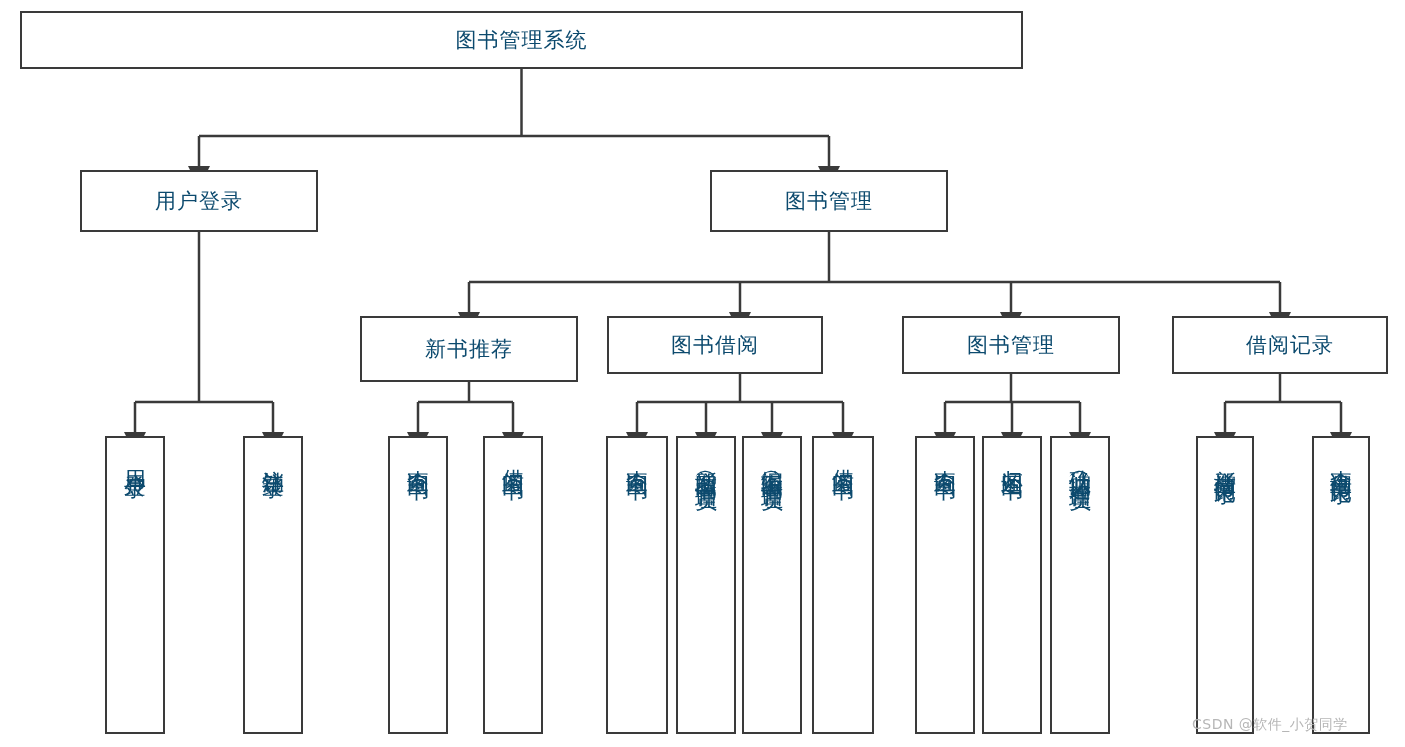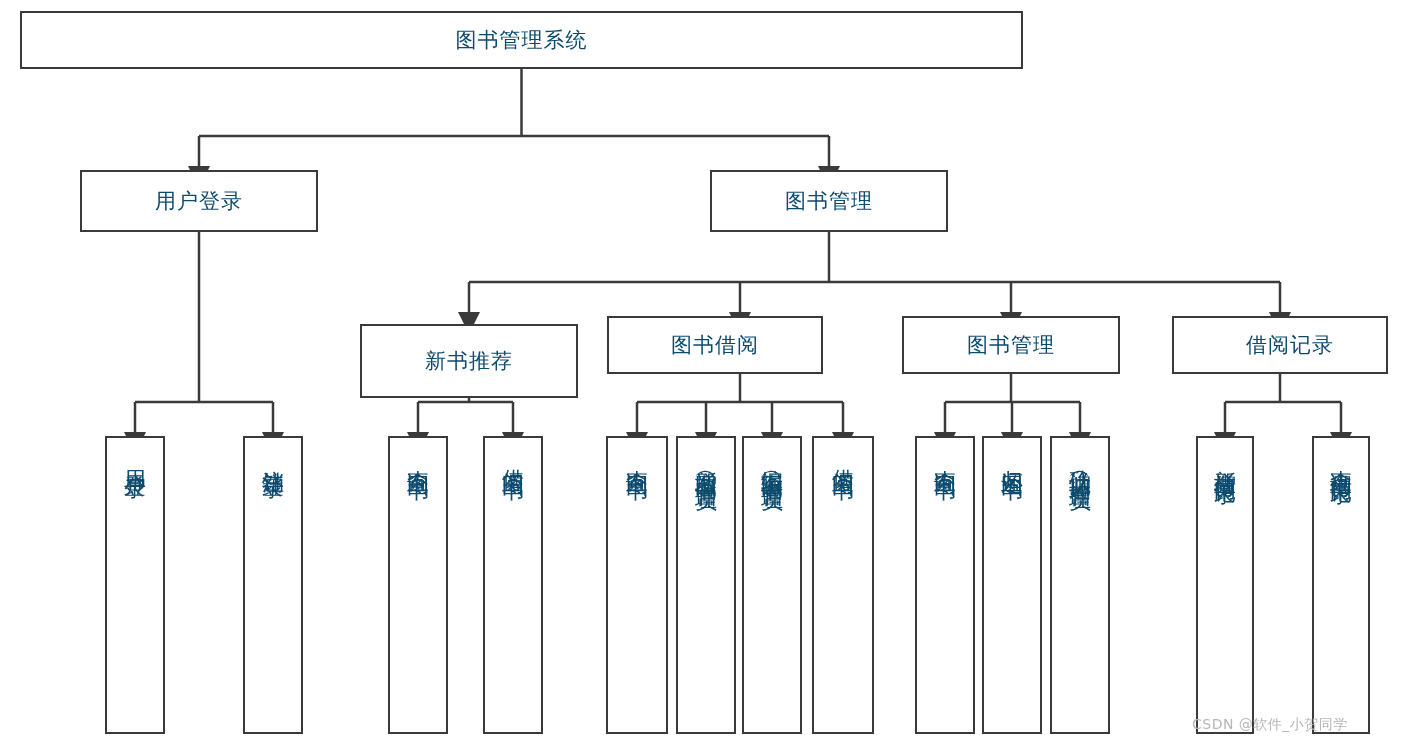--- a/index.html
+++ b/index.html
@@ -112,21 +112,21 @@
   <div id="node-layer">
       <div class="node" style="left: 20px; top: 11px; width: 1003px; height: 58px;">
         <span class="label">图书管理系统</span>
       </div>
       <div class="node" style="left: 80px; top: 170px; width: 238px; height: 62px;">
         <span class="label">用户登录</span>
       </div>
       <div class="node" style="left: 710px; top: 170px; width: 238px; height: 62px;">
         <span class="label">图书管理</span>
       </div>
-      <div class="node" style="left: 360px; top: 316px; width: 218px; height: 74px; margin-top: 8px;">
+      <div class="node" style="left: 360px; top: 316px; width: 218px; height: 66px;">
         <span class="label">新书推荐</span>
       </div>
       <div class="node" style="left: 607px; top: 316px; width: 216px; height: 58px;">
         <span class="label">图书借阅</span>
       </div>
       <div class="node" style="left: 902px; top: 316px; width: 218px; height: 58px;">
         <span class="label">图书管理</span>
       </div>
       <div class="node" style="left: 1172px; top: 316px; width: 216px; height: 58px; padding-left: 20px;">
         <span class="label">借阅记录</span>

